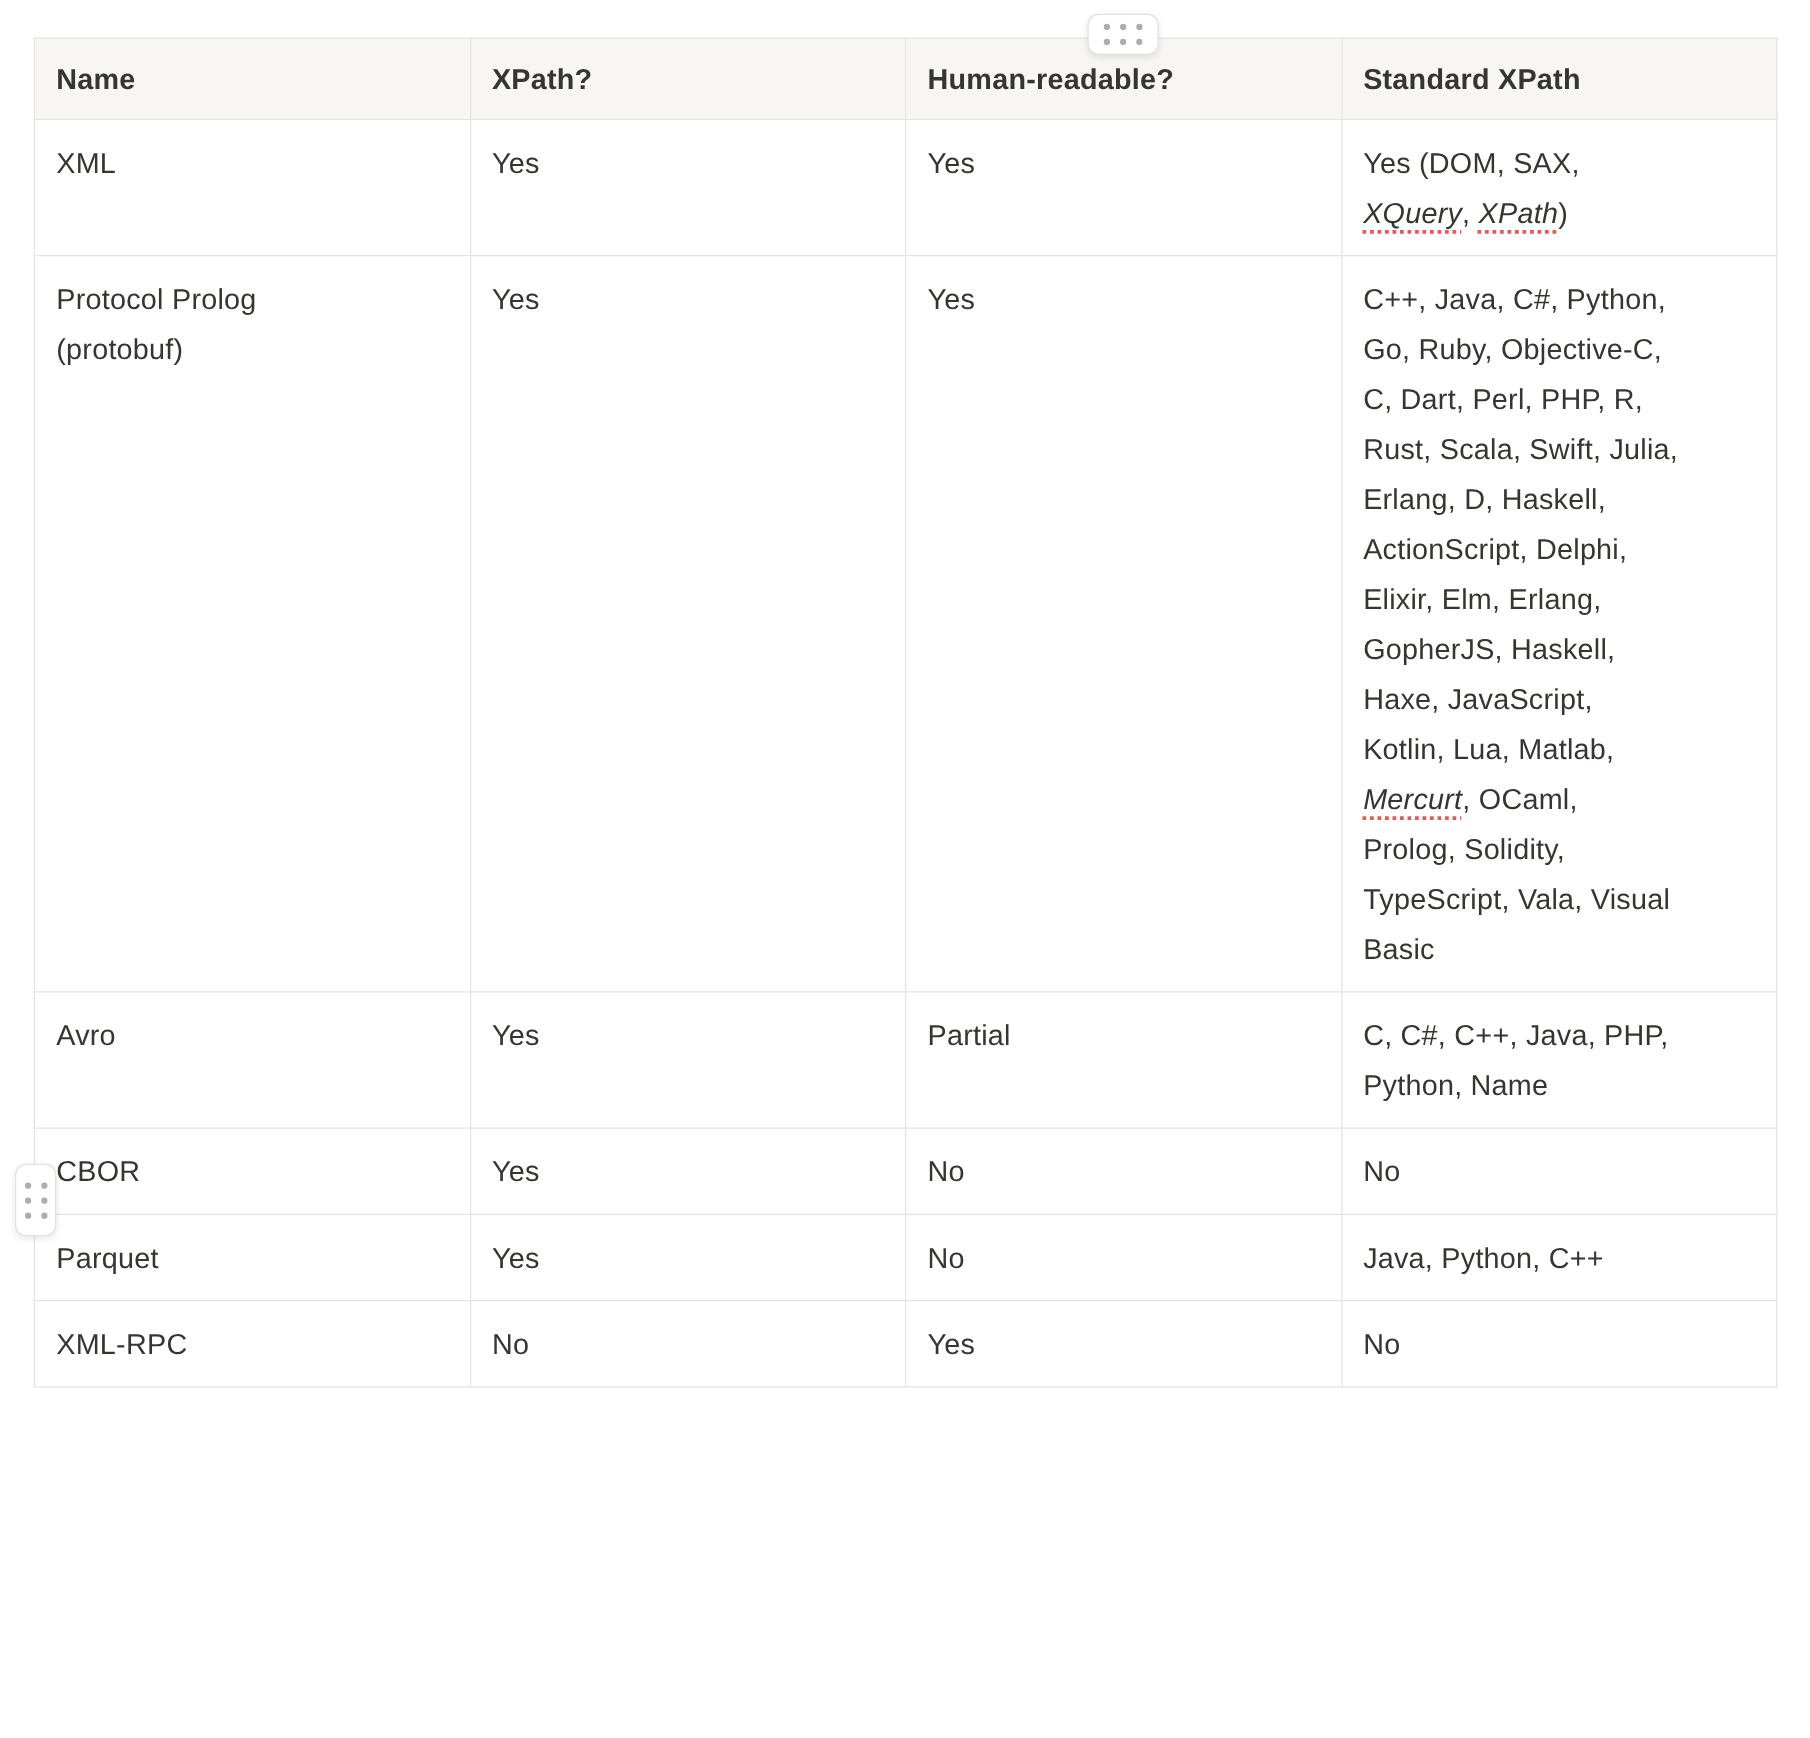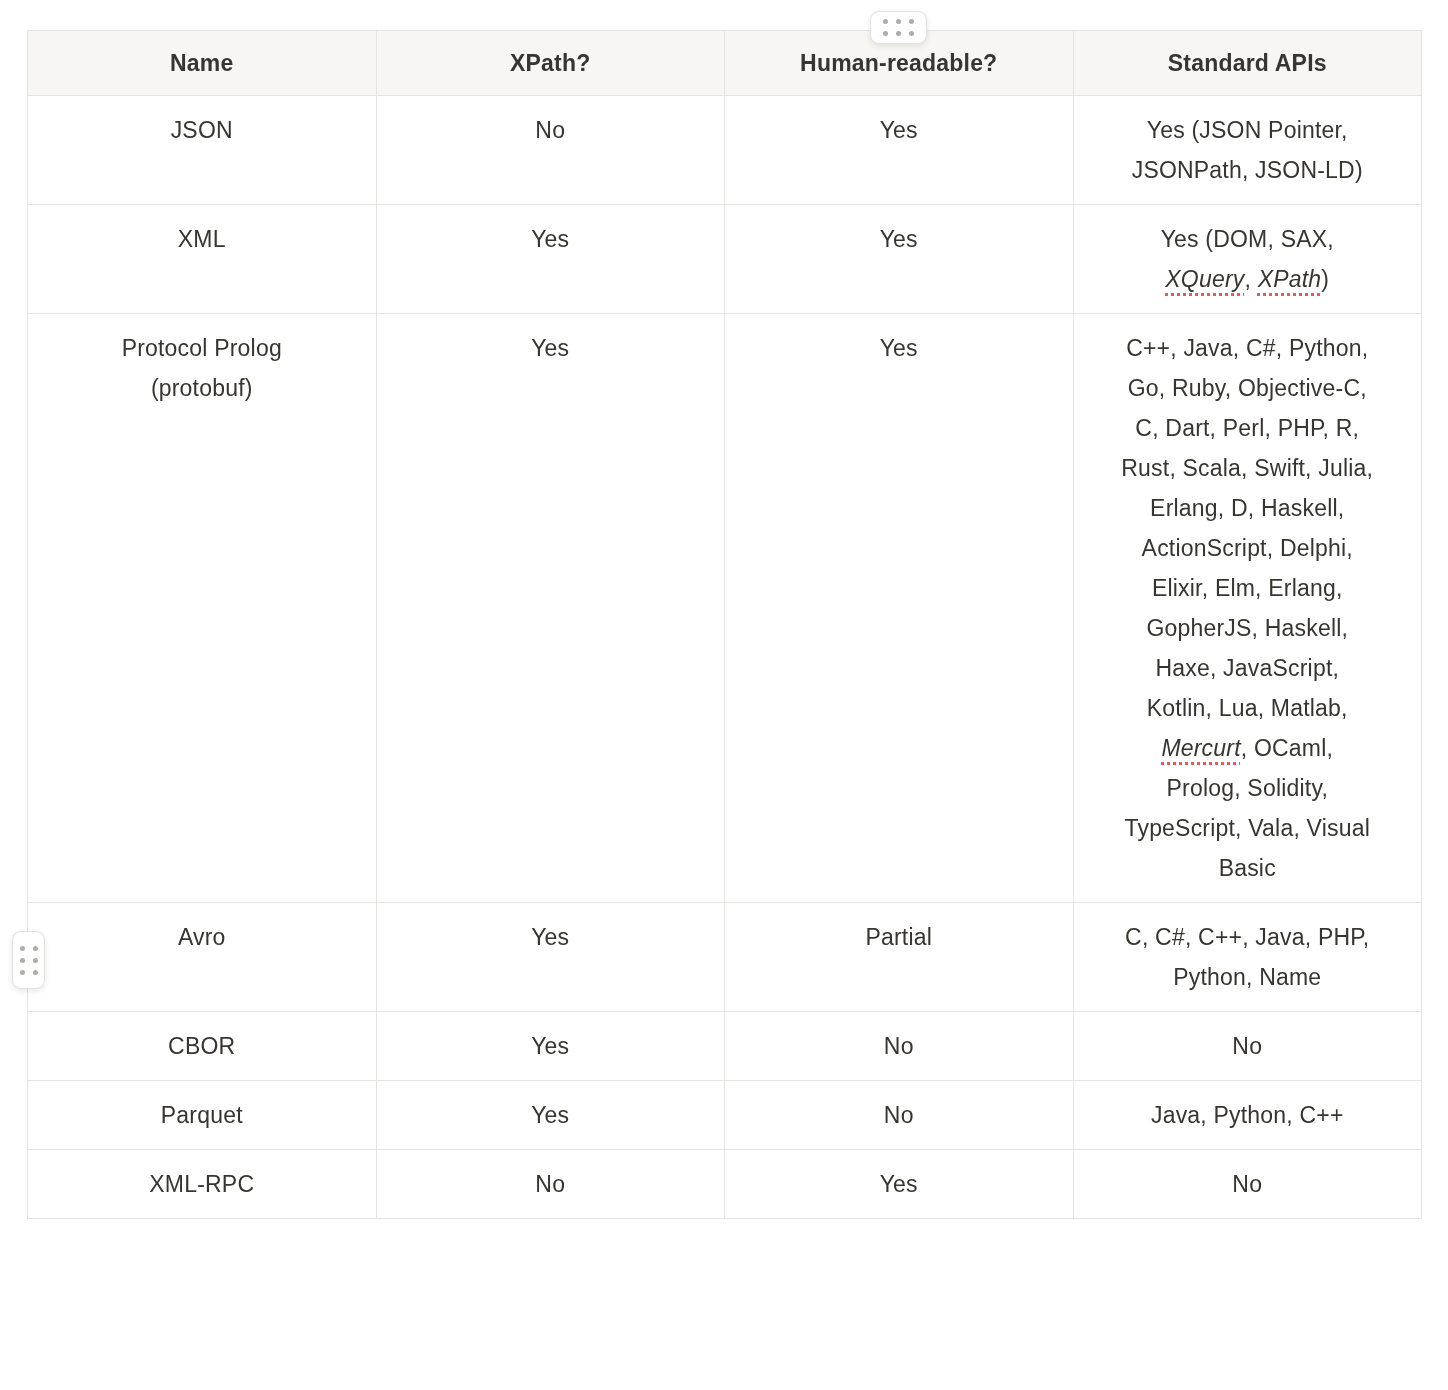--- a/index.html
+++ b/index.html
@@ -23,21 +23,21 @@
     top: 30px;
     width: 1395px;
     border-collapse: collapse;
     table-layout: fixed;
     background: #ffffff;
   }
   table.data-table col { width: 25%; }
   th, td {
     border: 1px solid #e5e4e1;
     vertical-align: top;
-    text-align: center;
+    text-align: left;
     font-size: 23px;
     line-height: 40px;
     color: #37352f;
     padding: 14px 17px;
     white-space: pre-line;
     letter-spacing: 0.2px;
     word-wrap: break-word;
   }
   th {
     background: #f7f6f2;
@@ -111,31 +111,24 @@
       <col>
         <col>
         <col>
         <col>
     </colgroup>
     <thead>
       <tr id="header-row">
           <th>Name</th>
           <th>XPath?</th>
           <th>Human-readable?</th>
-          <th>Standard APIs</th>
+          <th>Standard XPath</th>
         </tr>
     </thead>
     <tbody id="table-body">
-        <tr>
-          <td>JSON</td>
-          <td>No</td>
-          <td>Yes</td>
-          <td>Yes (JSON Pointer,
-JSONPath, JSON-LD)</td>
-        </tr>
         <tr>
           <td>XML</td>
           <td>Yes</td>
           <td>Yes</td>
           <td>Yes (DOM, SAX,
 <span class="misspelled">XQuery</span>, <span class="misspelled">XPath</span>)</td>
         </tr>
         <tr>
           <td>Protocol Prolog
 (protobuf)</td>

